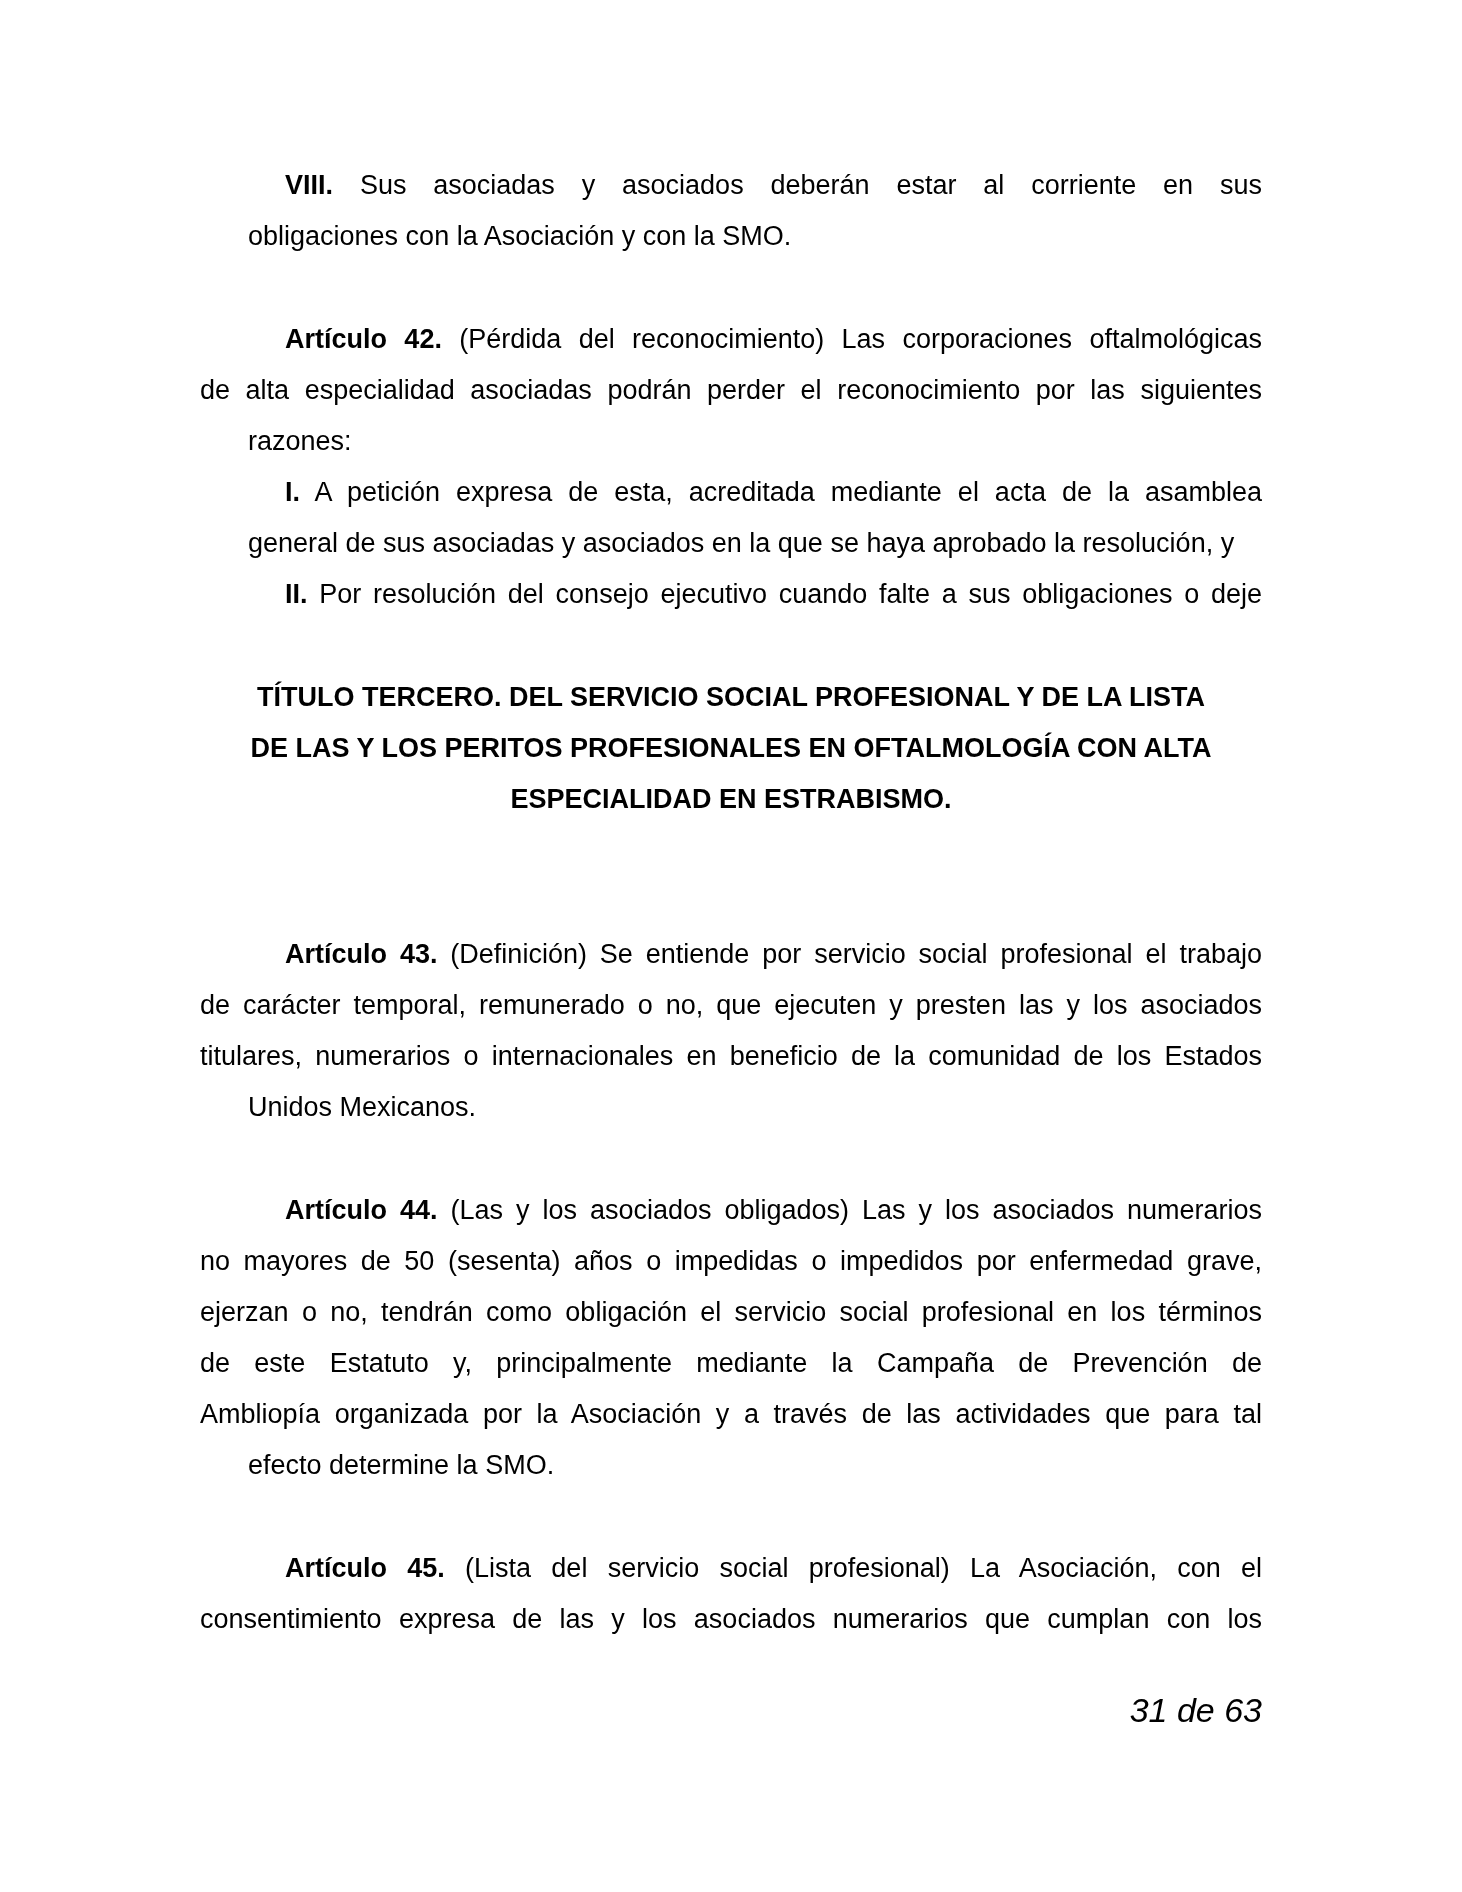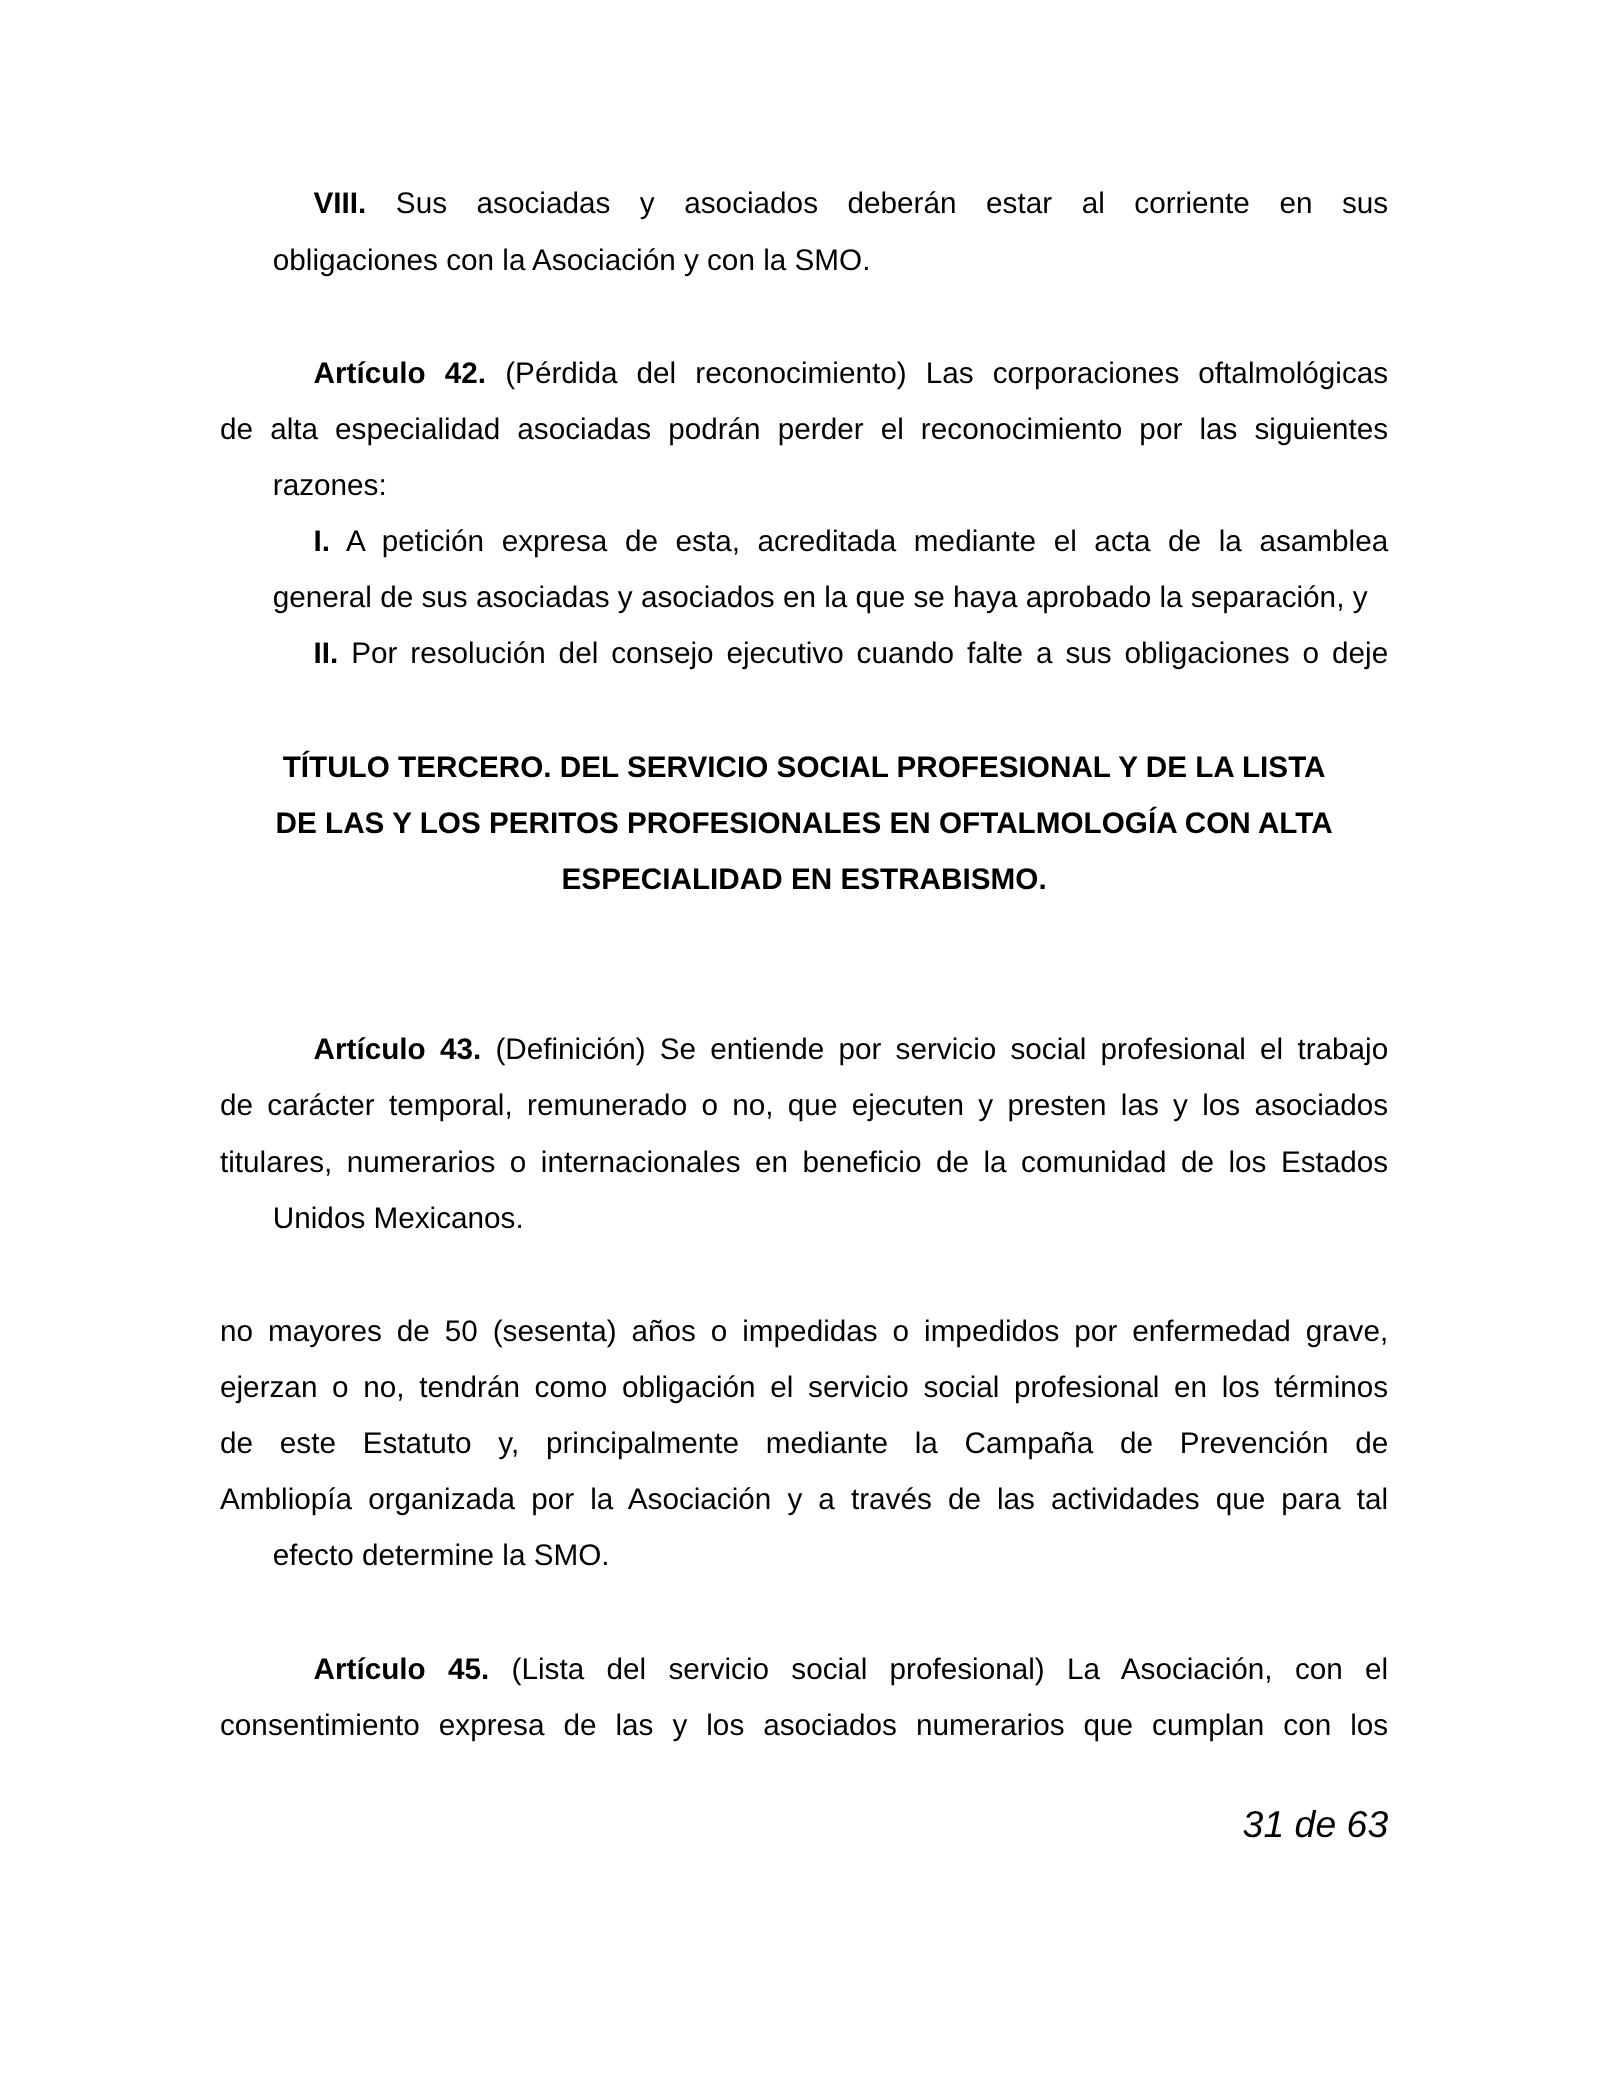--- a/index.html
+++ b/index.html
@@ -64,21 +64,21 @@
   <div class="gap"></div>
 
   <div>
     <div class="line just ind"><span class="b">Artículo 42.</span> <span>(Pérdida del reconocimiento) Las corporaciones oftalmológicas</span></div>
     <div class="line just"><span>de alta especialidad asociadas podrán perder el reconocimiento por las siguientes</span></div>
     <div class="line lastline"><span>razones:</span></div>
   </div>
 
   <div>
     <div class="line just ind"><span class="b">I.</span> <span>A petición expresa de esta, acreditada mediante el acta de la asamblea</span></div>
-    <div class="line lastline"><span>general de sus asociadas y asociados en la que se haya aprobado la separación, y</span></div>
+    <div class="line lastline"><span>general de sus asociadas y asociados en la que se haya aprobado la resolución, y</span></div>
   </div>
 
   <div>
     <div class="line just ind"><span class="b">II.</span> <span>Por resolución del consejo ejecutivo cuando falte a sus obligaciones o deje</span></div>
   </div>
 
   <div class="gap"></div>
 
   <div>
     <div class="line center"><span>TÍTULO TERCERO. DEL SERVICIO SOCIAL PROFESIONAL Y DE LA LISTA</span></div>
@@ -94,20 +94,21 @@
   <div>
     <div class="line just ind"><span class="b">Artículo 43.</span> <span>(Definición) Se entiende por servicio social profesional el trabajo</span></div>
     <div class="line just"><span>de carácter temporal, remunerado o no, que ejecuten y presten las y los asociados</span></div>
     <div class="line just"><span>titulares, numerarios o internacionales en beneficio de la comunidad de los Estados</span></div>
     <div class="line lastline"><span>Unidos Mexicanos.</span></div>
   </div>
 
   <div class="gap"></div>
 
   <div>
+    <div class="line just ind"><span class="b">Artículo 44.</span> <span>(Las y los asociados obligados) Las y los asociados numerarios</span></div>
     <div class="line just"><span>no mayores de 50 (sesenta) años o impedidas o impedidos por enfermedad grave,</span></div>
     <div class="line just"><span>ejerzan o no, tendrán como obligación el servicio social profesional en los términos</span></div>
     <div class="line just"><span>de este Estatuto y, principalmente mediante la Campaña de Prevención de</span></div>
     <div class="line just"><span>Ambliopía organizada por la Asociación y a través de las actividades que para tal</span></div>
     <div class="line lastline"><span>efecto determine la SMO.</span></div>
   </div>
 
   <div class="gap"></div>
 
   <div>

